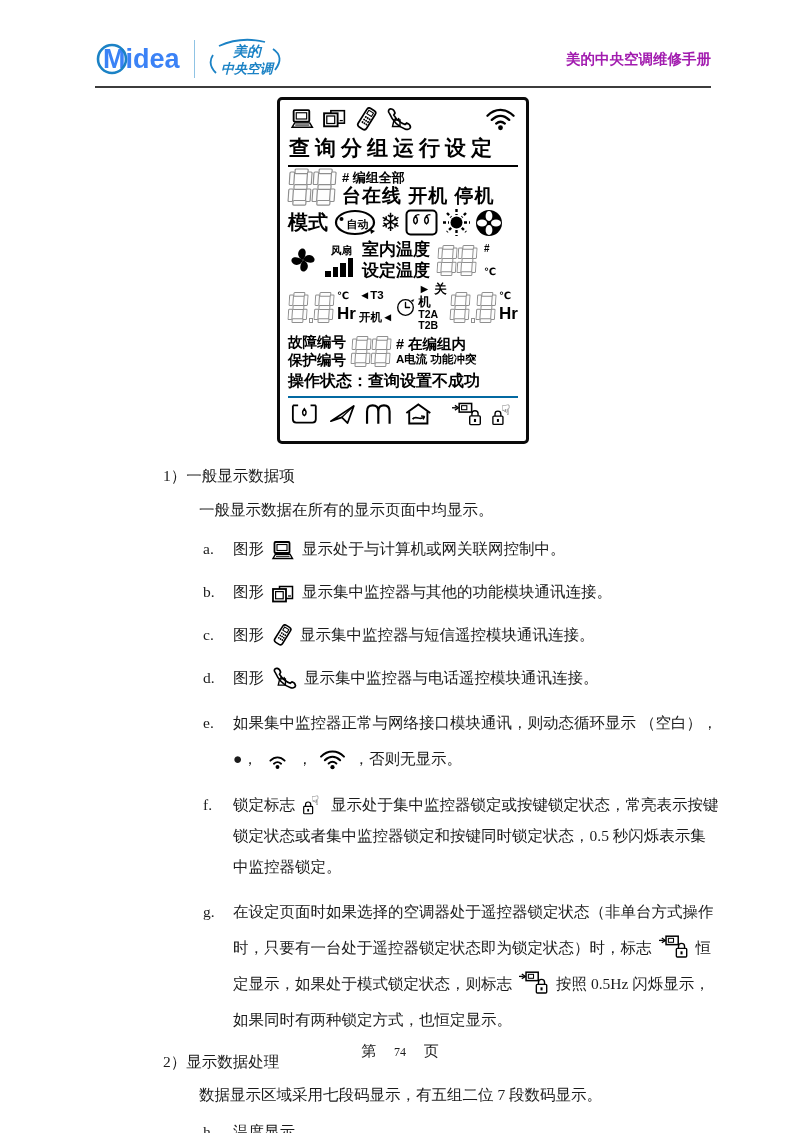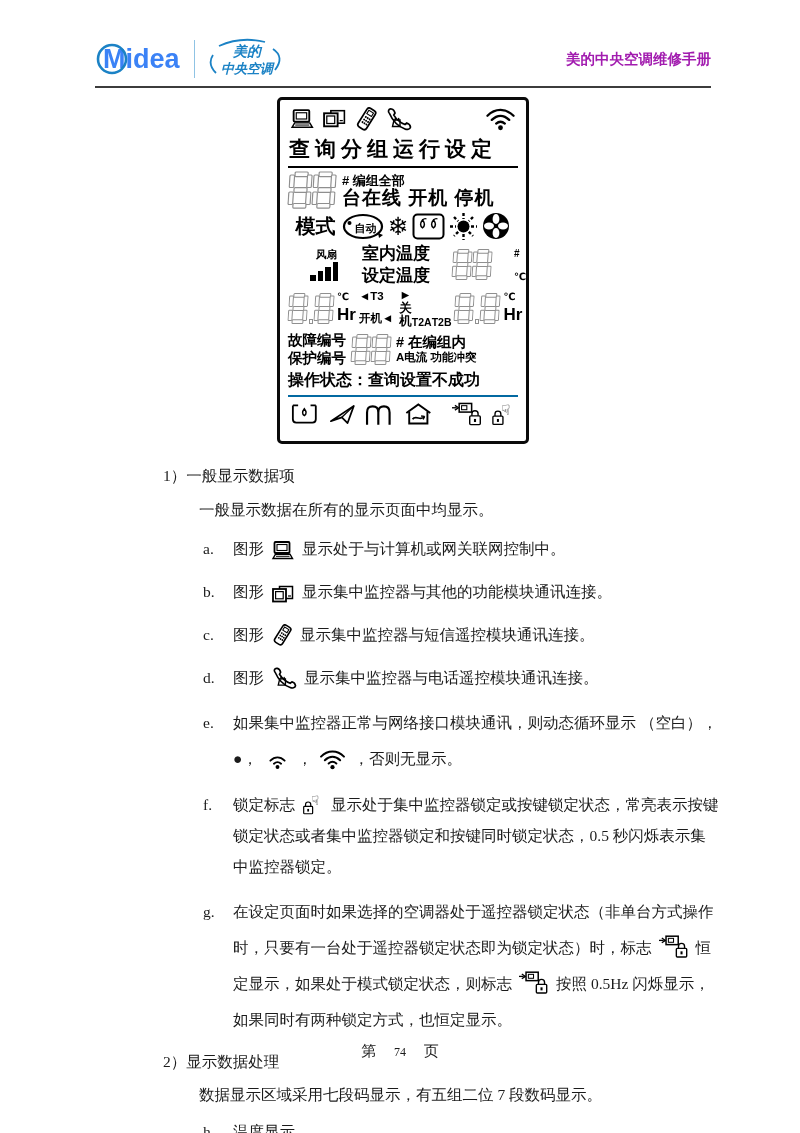--- a/index.html
+++ b/index.html
@@ -23,35 +23,35 @@
          font-family:"Liberation Sans","DejaVu Sans",sans-serif; color:#000; }
   .lrow { display:flex; align-items:center; }
   .lcd-icons-top { justify-content:flex-start; gap:7px; padding:1px 2px; }
   .lcd-icons-top .spacer { flex:1; }
   .lcd-title { font-size:21px; font-weight:bold; letter-spacing:5px; border-bottom:2px solid #000;
                padding:0 0 3px 1px; white-space:nowrap; }
   .grp { gap:6px;align-items:flex-end; }
   .grp-right { line-height:1.1; }
   .grp-top { font-size:13px; font-weight:bold; }
   .grp-bot { font-size:19px; font-weight:bold; letter-spacing:1px; }
-  .mode { gap:4px;justify-content:center; }
+  .mode { gap:4px; }
   .mode-label { font-size:20px; font-weight:bold; margin-right:2px; }
   .snow { font-size:25px; font-weight:bold; line-height:1; }
-  .fanrow { gap:22px; }
+  .fanrow { gap:7px; }
   .fan-col { display:flex; flex-direction:column; align-items:flex-start; }
   .fan-lbl { font-size:10.5px; font-weight:bold; margin-left:6px; }
   .bars { display:flex; align-items:flex-end; gap:2px; height:19px; }
   .bars i { display:block; width:5.5px; background:#000; }
   .temp-lbls { font-size:17px; font-weight:bold; line-height:1.25; margin-left:2px; white-space:nowrap; }
   .digit-unit { display:flex; flex-direction:column; justify-content:space-between; height:34px; font-weight:bold; }
   .u-sm { font-size:10px; font-weight:bold; }
   .u-hr { font-size:17px; font-weight:bold; }
   .timer { gap:3px; justify-content:space-between; }
   .t3col { display:flex; flex-direction:column; justify-content:space-between; height:36px; font-size:11.5px; font-weight:bold; white-space:nowrap; }
-  .t2col { display:flex; flex-direction:row; line-height:1.05;align-items:flex-end; }
+  .t2col { display:flex; flex-direction:column; line-height:1.05; }
   .t2col .off { font-size:12.5px; font-weight:bold; }
   .t2col .t2 { font-size:10.5px; font-weight:bold; }
   .faultrow { gap:5px; }
   .fault-lbls { font-size:14.5px; font-weight:bold; line-height:1.25; white-space:nowrap; }
   .fault-right { line-height:1.15; white-space:nowrap; }
   .fault-r1 { font-size:14.5px; font-weight:bold; }
   .fault-r2 { font-size:11.5px; font-weight:bold; }
   .statusrow { font-size:16px; font-weight:bold; border-bottom:2px solid #0369a1; padding-bottom:4px; white-space:nowrap; }
   .lcd-icons-bottom { justify-content:flex-start; gap:9px; padding:1px 2px 2px 2px; }
   .lcd-icons-bottom .spacer { flex:1; }

